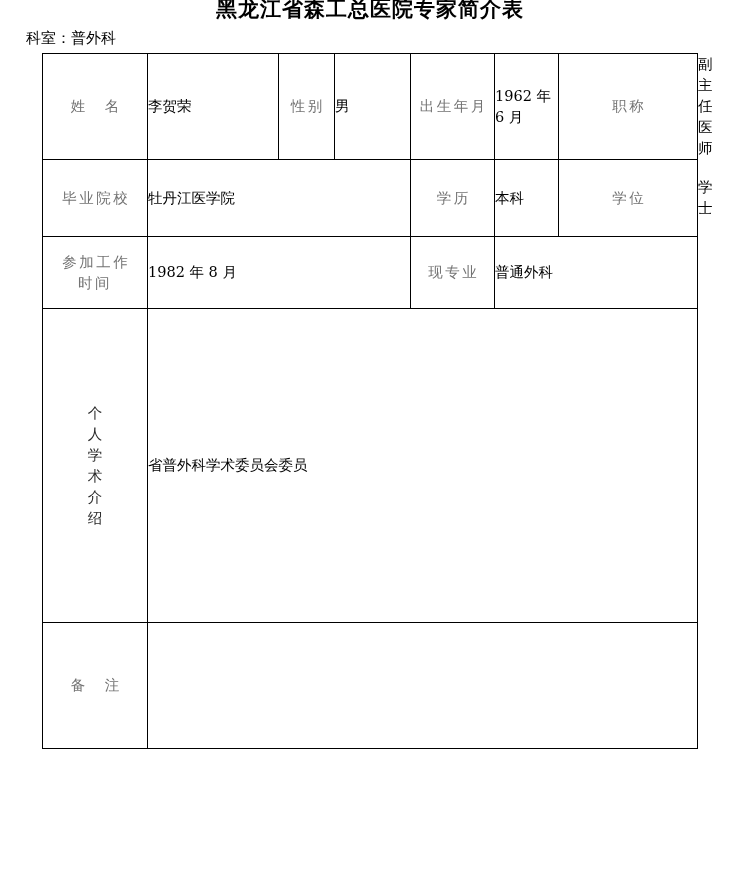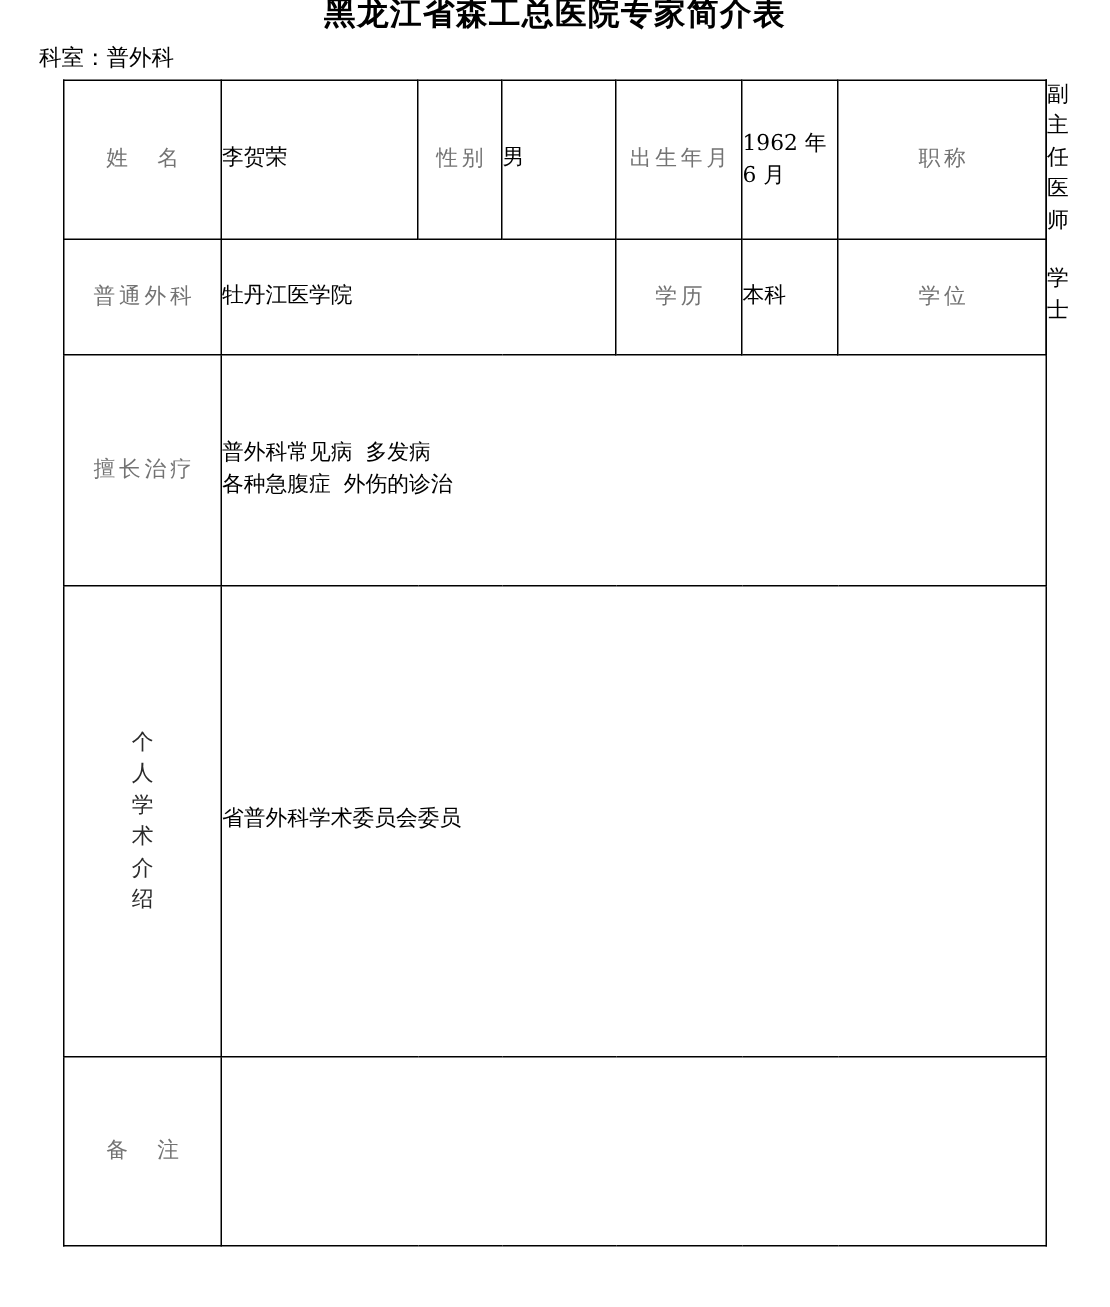--- a/index.html
+++ b/index.html
@@ -67,21 +67,21 @@
   .lbl {
     font-family: "DejaVu Serif", "Liberation Serif", serif;
     text-align: center;
     letter-spacing: 2.5px;
     text-indent: 2.5px;
     white-space: pre-line;
     color: #737373;
   }
   
   .val {
-    font-family: Liberation Mono, monospace;
+    font-family: Liberation Serif, serif;
     text-align: left;
     padding-left: 5px;
     padding-right: 3px;
     word-break: break-all;
     white-space: pre-line;
   }
   .val.has-num {
     font-family: "DejaVu Serif", "Liberation Serif", serif;
   }
 
@@ -143,34 +143,36 @@
         <td class="val" colspan="2">李贺荣</td>
         <td class="lbl">性别</td>
         <td class="val">男</td>
         <td class="lbl">出生年月</td>
         <td class="val has-num">1962 年 6 月</td>
         <td class="lbl" style="width:64px">职称</td>
       <td class="val">副主任医师</td>
         </tr>
 
       <tr class="r2">
-        <td class="lbl">普通外科</td>
+        <td class="lbl">毕业院校</td>
         <td class="val" colspan="4">牡丹江医学院</td>
         <td class="lbl">学历</td>
         <td class="val">本科</td>
         <td class="lbl">学位</td>
       <td class="val">学士</td>
         </tr>
 
+      <tr class="r3">
+        <td class="lbl">参加工作
+时间</td>
+        <td class="val has-num" colspan="4">1982 年 8 月</td>
+        <td class="lbl">现专业</td>
+        <td class="val" colspan="2">普通外科</td>
+      </tr>
 
-      <tr class="r4">
-        <td class="lbl">擅长治疗</td>
-        <td class="val val-skill" colspan="7">普外科常见病 多发病
-各种急腹症 外伤的诊治</td>
-      </tr>
 
       <tr class="r5">
         <td class="lbl-vertical">个
 人
 学
 术
 介
 绍</td>
         <td class="val val-academic" colspan="7">省普外科学术委员会委员</td>
       </tr>

